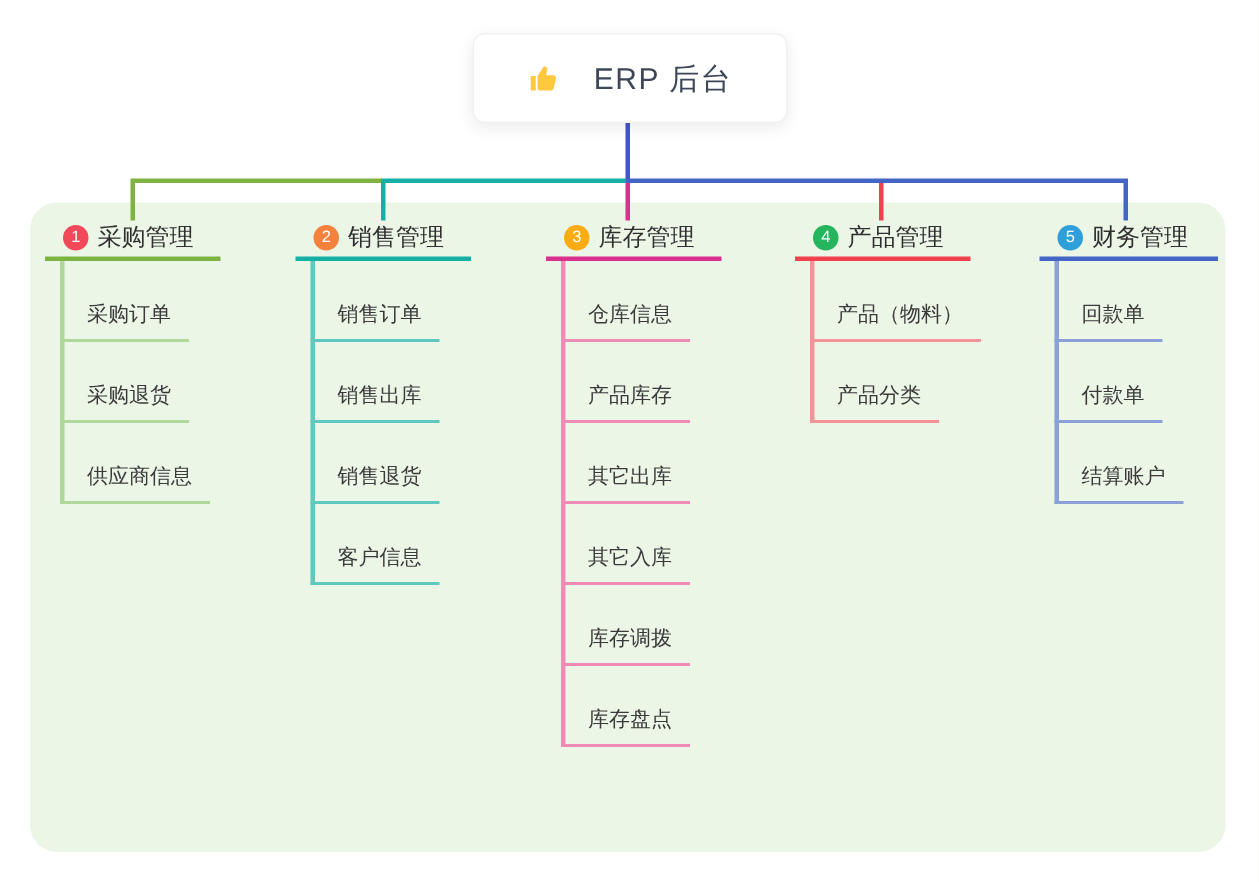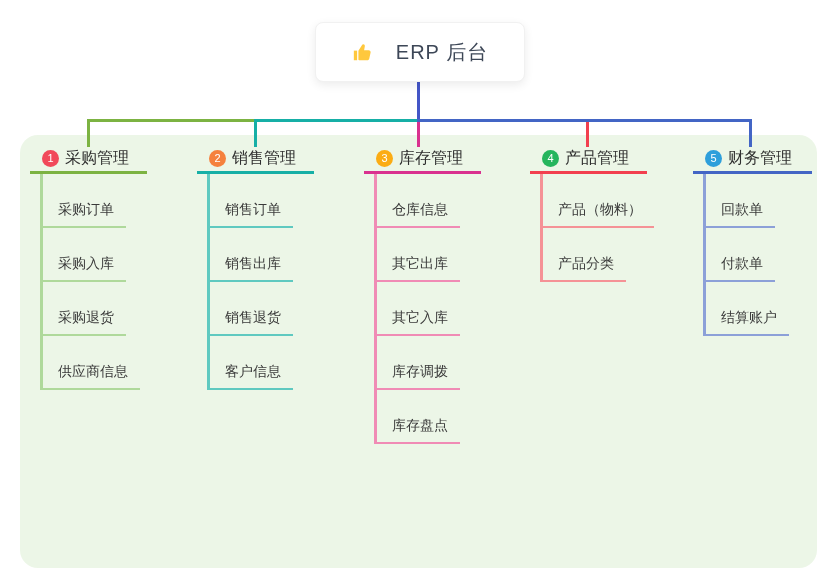--- a/index.html
+++ b/index.html
@@ -71,23 +71,20 @@
   <div class="branch" style="left: 30px; --line: #7CB342; --child: #AFD99B; --badge: #F1495A;">
     <div class="bhead">
       <span class="badge">1</span>
       <span class="blabel">采购管理</span>
     </div>
     <div class="kids">
       <div class="kid">
           <span class="klabel">采购订单</span>
         </div>
       <div class="kid">
-          <span class="klabel">采购入库</span>
-        </div>
-      <div class="kid">
           <span class="klabel">采购退货</span>
         </div>
       <div class="kid">
           <span class="klabel">供应商信息</span>
         </div>
     </div>
   </div>
 
   <div class="branch" style="left: 197px; --line: #16AFA6; --child: #5FC9C0; --badge: #F5813D;">
     <div class="bhead">
@@ -111,20 +108,23 @@
   </div>
 
   <div class="branch" style="left: 364px; --line: #D9318F; --child: #F08BB5; --badge: #FBAC14;">
     <div class="bhead">
       <span class="badge">3</span>
       <span class="blabel">库存管理</span>
     </div>
     <div class="kids">
       <div class="kid">
           <span class="klabel">仓库信息</span>
+        </div>
+      <div class="kid">
+          <span class="klabel">产品库存</span>
         </div>
       <div class="kid">
           <span class="klabel">其它出库</span>
         </div>
       <div class="kid">
           <span class="klabel">其它入库</span>
         </div>
       <div class="kid">
           <span class="klabel">库存调拨</span>
         </div>

